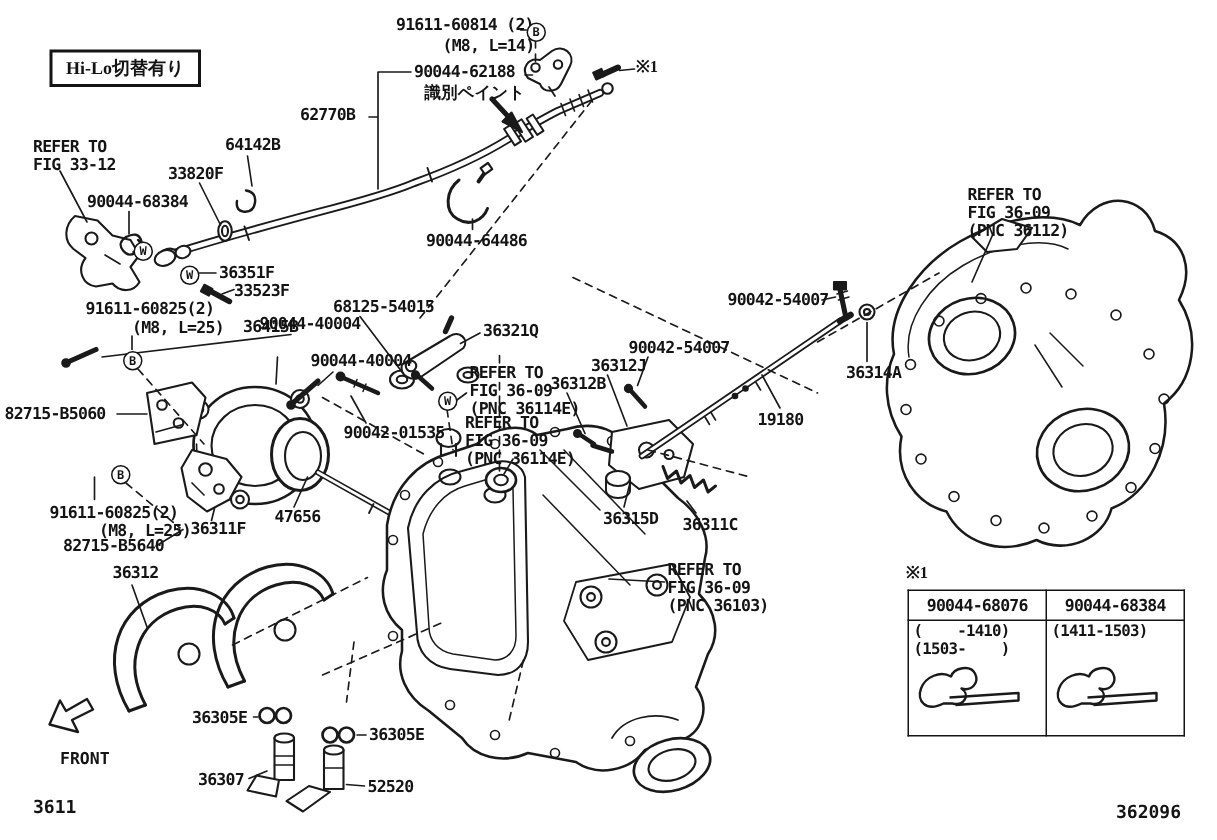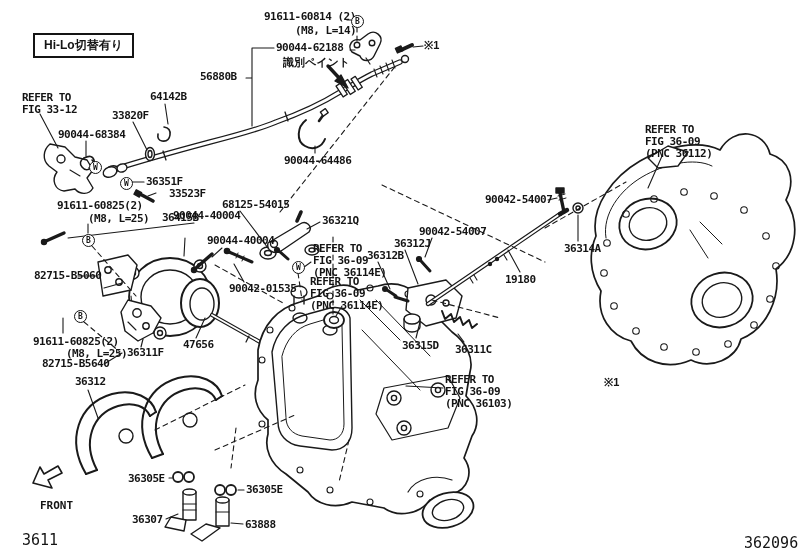--- a/index.html
+++ b/index.html
@@ -1,31 +1,31 @@
 <!DOCTYPE html>
 <html><head>
 <meta charset="utf-8">
 <style>
   html,body{margin:0;padding:0;background:#fff;}
   .page{position:relative;width:811px;height:560px;background:#ffffff;overflow:hidden;
         font-family:"DejaVu Sans Mono","Liberation Mono",monospace;color:#141414;}
   svg.art{position:absolute;left:0;top:0;}
   .lbl{position:absolute;font-size:11px;line-height:12px;font-weight:bold;
        letter-spacing:-0.5px;white-space:pre;color:#141414;}
-  .jp{font-family:Liberation Sans, sans-serif;letter-spacing:0;}
+  .jp{font-family:Liberation Serif, serif;letter-spacing:0;}
   .variant-box{position:absolute;left:33px;top:33px;border:2px solid #141414;
        padding:2px 9px;font-size:12px;font-weight:bold;background:#fff;}
   .marker{position:absolute;width:11px;height:11px;border:1.3px solid #141414;border-radius:50%;
        font-size:8px;font-weight:bold;text-align:center;line-height:11px;background:#fff;}
   .ptable{position:absolute;left:605px;top:393px;border-collapse:collapse;background:#fff;}
   .ptable th,.ptable td{border:1.6px solid #141414;width:85px;}
   .ptable th{height:17px;font-size:11px;font-weight:bold;text-align:center;letter-spacing:-0.5px;padding:1px 2px;}
   .ptable td{height:74px;vertical-align:top;padding:1px 3px;}
   .range{font-size:10.5px;font-weight:bold;white-space:pre;line-height:12px;letter-spacing:-0.5px;}
-  .footer-code{position:absolute;font-size:15px;font-weight:normal;letter-spacing:0;}
+  .footer-code{position:absolute;font-size:12px;font-weight:bold;letter-spacing:0;}
 </style>
 </head>
 <body>
 
 <div class="page">
 
   <svg class="art" width="811" height="560" viewBox="0 0 811 560" fill="none" stroke="#1a1a1a" stroke-width="1.4" stroke-linecap="round" stroke-linejoin="round">
 
     <g>
       <path d="M112,170 C150,158 180,150 210,142 C245,133 262,128 276,122 C304,112 324,102 340,92 C352,85 362,79 372,74 L400,62" stroke-width="5.5"></path>
@@ -334,37 +334,37 @@
     </g>
   </svg>
 
   <div class="variant-box jp">Hi-Lo切替有り</div>
 
   <div class="lbl" style="left:264px;top:11px">91611-60814 (2)</div>
   <div class="lbl" style="left:295px;top:25px">(M8, L=14)</div>
   <div class="lbl" style="left:276px;top:42px">90044-62188</div>
   <div class="lbl jp" style="left:283px;top:56px">識別ペイント</div>
   <div class="lbl jp" style="left:424px;top:39px">※1</div>
-  <div class="lbl" style="left:200px;top:71px">56880B</div>
+  <div class="lbl" style="left:200px;top:71px">62770B</div>
   <div class="lbl" style="left:150px;top:91px">64142B</div>
   <div class="lbl" style="left:112px;top:110px">33820F</div>
   <div class="lbl" style="left:22px;top:92px">REFER TO
 FIG 33-12</div>
   <div class="lbl" style="left:58px;top:129px">90044-68384</div>
   <div class="lbl" style="left:146px;top:176px">36351F</div>
-  <div class="lbl" style="left:169px;top:188px">33523F</div>
+  <div class="lbl" style="left:156px;top:188px">33523F</div>
   <div class="lbl" style="left:57px;top:200px">91611-60825(2)</div>
   <div class="lbl" style="left:88px;top:213px">(M8, L=25)</div>
   <div class="lbl" style="left:284px;top:155px">90044-64486</div>
   <div class="lbl" style="left:222px;top:199px">68125-54015</div>
   <div class="lbl" style="left:322px;top:215px">36321Q</div>
   <div class="lbl" style="left:173px;top:210px">90044-40004</div>
   <div class="lbl" style="left:207px;top:235px">90044-40004</div>
   <div class="lbl" style="left:162px;top:212px">36415B</div>
-  <div class="lbl" style="left:34px;top:270px">82715-B5060</div>
+  <div class="lbl" style="left:3px;top:270px">82715-B5060</div>
   <div class="lbl" style="left:313px;top:243px">REFER TO
 FIG 36-09
 (PNC 36114E)</div>
   <div class="lbl" style="left:367px;top:250px">36312B</div>
   <div class="lbl" style="left:310px;top:276px">REFER TO
 FIG 36-09
 (PNC 36114E)</div>
   <div class="lbl" style="left:229px;top:283px">90042-01535</div>
   <div class="lbl" style="left:394px;top:238px">36312J</div>
   <div class="lbl" style="left:419px;top:226px">90042-54007</div>
@@ -381,29 +381,54 @@
   <div class="lbl" style="left:183px;top:339px">47656</div>
   <div class="lbl" style="left:75px;top:376px">36312</div>
   <div class="lbl" style="left:402px;top:340px">36315D</div>
   <div class="lbl" style="left:455px;top:344px">36311C</div>
   <div class="lbl" style="left:445px;top:374px">REFER TO
 FIG 36-09
 (PNC 36103)</div>
   <div class="lbl" style="left:128px;top:473px">36305E</div>
   <div class="lbl" style="left:246px;top:484px">36305E</div>
   <div class="lbl" style="left:132px;top:514px">36307</div>
-  <div class="lbl" style="left:245px;top:519px">63888</div>
+  <div class="lbl" style="left:245px;top:519px">52520</div>
 
   <div class="marker" style="left:351px;top:15px">B</div>
   <div class="marker" style="left:89px;top:161px">W</div>
   <div class="marker" style="left:120px;top:177px">W</div>
   <div class="marker" style="left:82px;top:234px">B</div>
   <div class="marker" style="left:74px;top:310px">B</div>
   <div class="marker" style="left:292px;top:261px">W</div>
 
   <div class="lbl" style="left:40px;top:500px;letter-spacing:0">FRONT</div>
 
   <div class="lbl jp" style="left:604px;top:376px">※1</div>
+  <table class="ptable">
+    <tbody>
+        <tr>
+      <th>90044-68076</th>
+      <th>90044-68384</th>
+    </tr>
+    <tr>
+      <td>
+        <div class="range">(    -1410)
+(1503-    )</div>
+        <svg width="76" height="42" viewBox="0 0 76 42" fill="none" stroke="#1a1a1a" stroke-width="1.6" stroke-linejoin="round">
+          <path d="M20,30 C8,36 2,28 5,20 C8,12 18,8 25,12 C27,6 38,4 41,10 C44,16 39,22 32,20 C38,24 34,32 26,30 L20,30 Z"></path>
+          <path d="M24,26 L70,23 L70,28 L28,31"></path>
+        </svg>
+      </td>
+      <td>
+        <div class="range">(1411-1503)</div>
+        <svg width="76" height="42" viewBox="0 0 76 42" style="margin-top:12px" fill="none" stroke="#1a1a1a" stroke-width="1.6" stroke-linejoin="round">
+          <path d="M20,30 C8,36 2,28 5,20 C8,12 18,8 25,12 C27,6 38,4 41,10 C44,16 39,22 32,20 C38,24 34,32 26,30 L20,30 Z"></path>
+          <path d="M24,26 L70,23 L70,28 L28,31"></path>
+        </svg>
+      </td>
+    </tr>
+  </tbody>
+    </table>
 
   <div class="footer-code" style="left:22px;top:531px">3611</div>
   <div class="footer-code" style="left:744px;top:534px">362096</div>
 
 </div>
 
 </body></html>

